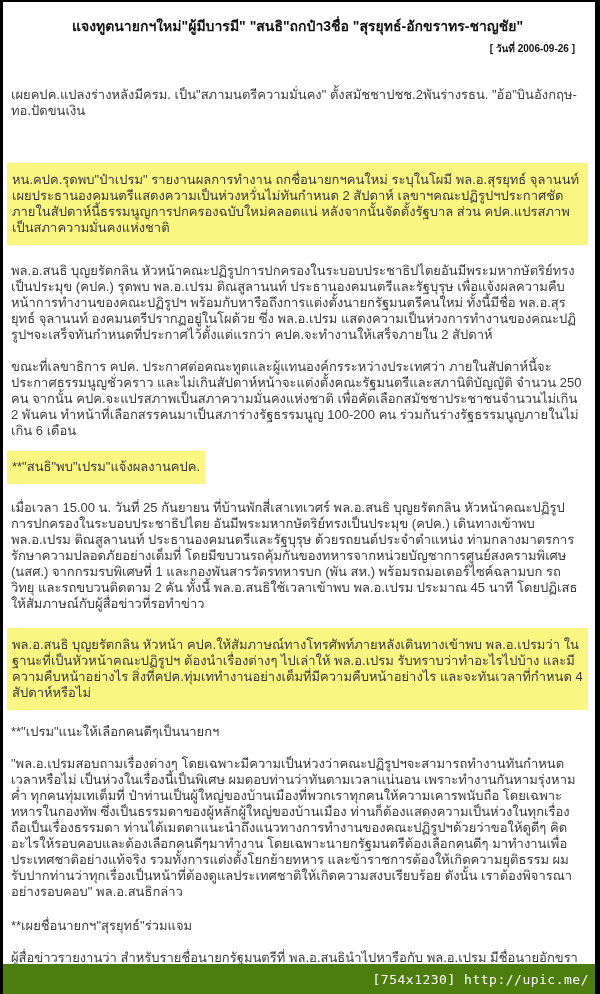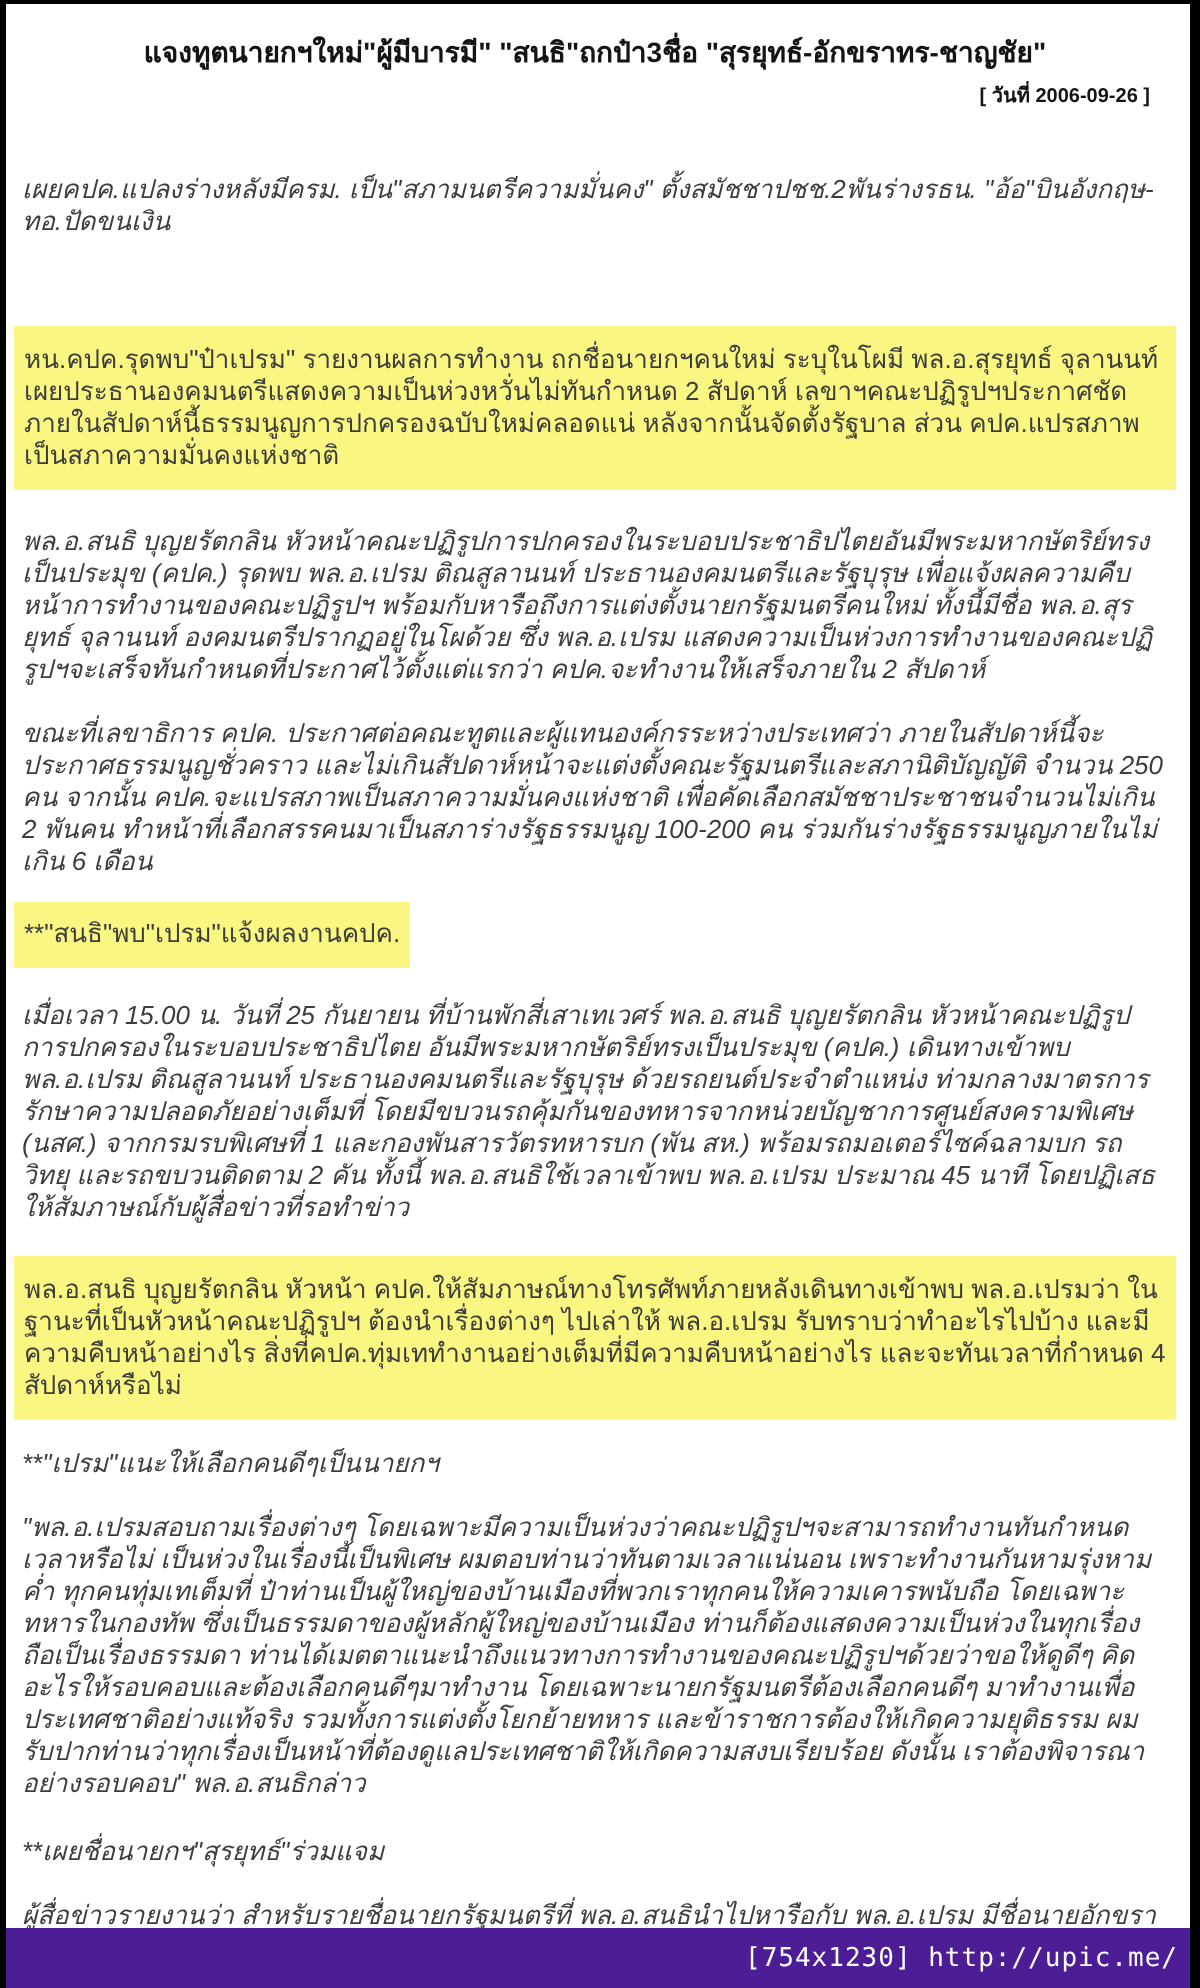--- a/index.html
+++ b/index.html
@@ -32,41 +32,41 @@
     line-height:19px;
     color:#141414;
   }
   .doc-date {
     margin:5px 9px 0;
     text-align:right;
     font-weight:700;
     font-size:10px;
     color:#141414;
   }
-  .para { margin:16px 0 0;font-style:italic; }
+  .para { margin:16px 0 0; }
   .lead { margin-top:30px; }
   .hl-block {
     background:#faf682;
     margin:16px -4px 0;
     padding:9px 5px;
   }
   .hl-block.first { margin-top:44px; }
   .subhead { margin-top:14px; }
   .subhead-hl-wrap { margin:12px -4px 0; }
   .subhead-hl {
     display:inline-block;
     background:#faf682;
     padding:8px 5px 9px;
   }
   .p2 { margin-top:18px; }
   .sh3 { margin-top:18px; }
   .footer-bar {
     flex:0 0 30px;
     height:30px;
-    background:#4c1d95;
+    background:#4d7c0f;
     color:#ffffff;
     display:flex;
     align-items:center;
     justify-content:flex-end;
     padding:0 6px;
     box-sizing:border-box;
     font-family:"DejaVu Sans Mono",monospace;
     font-size:13px;
     letter-spacing:0.5px;
   }

